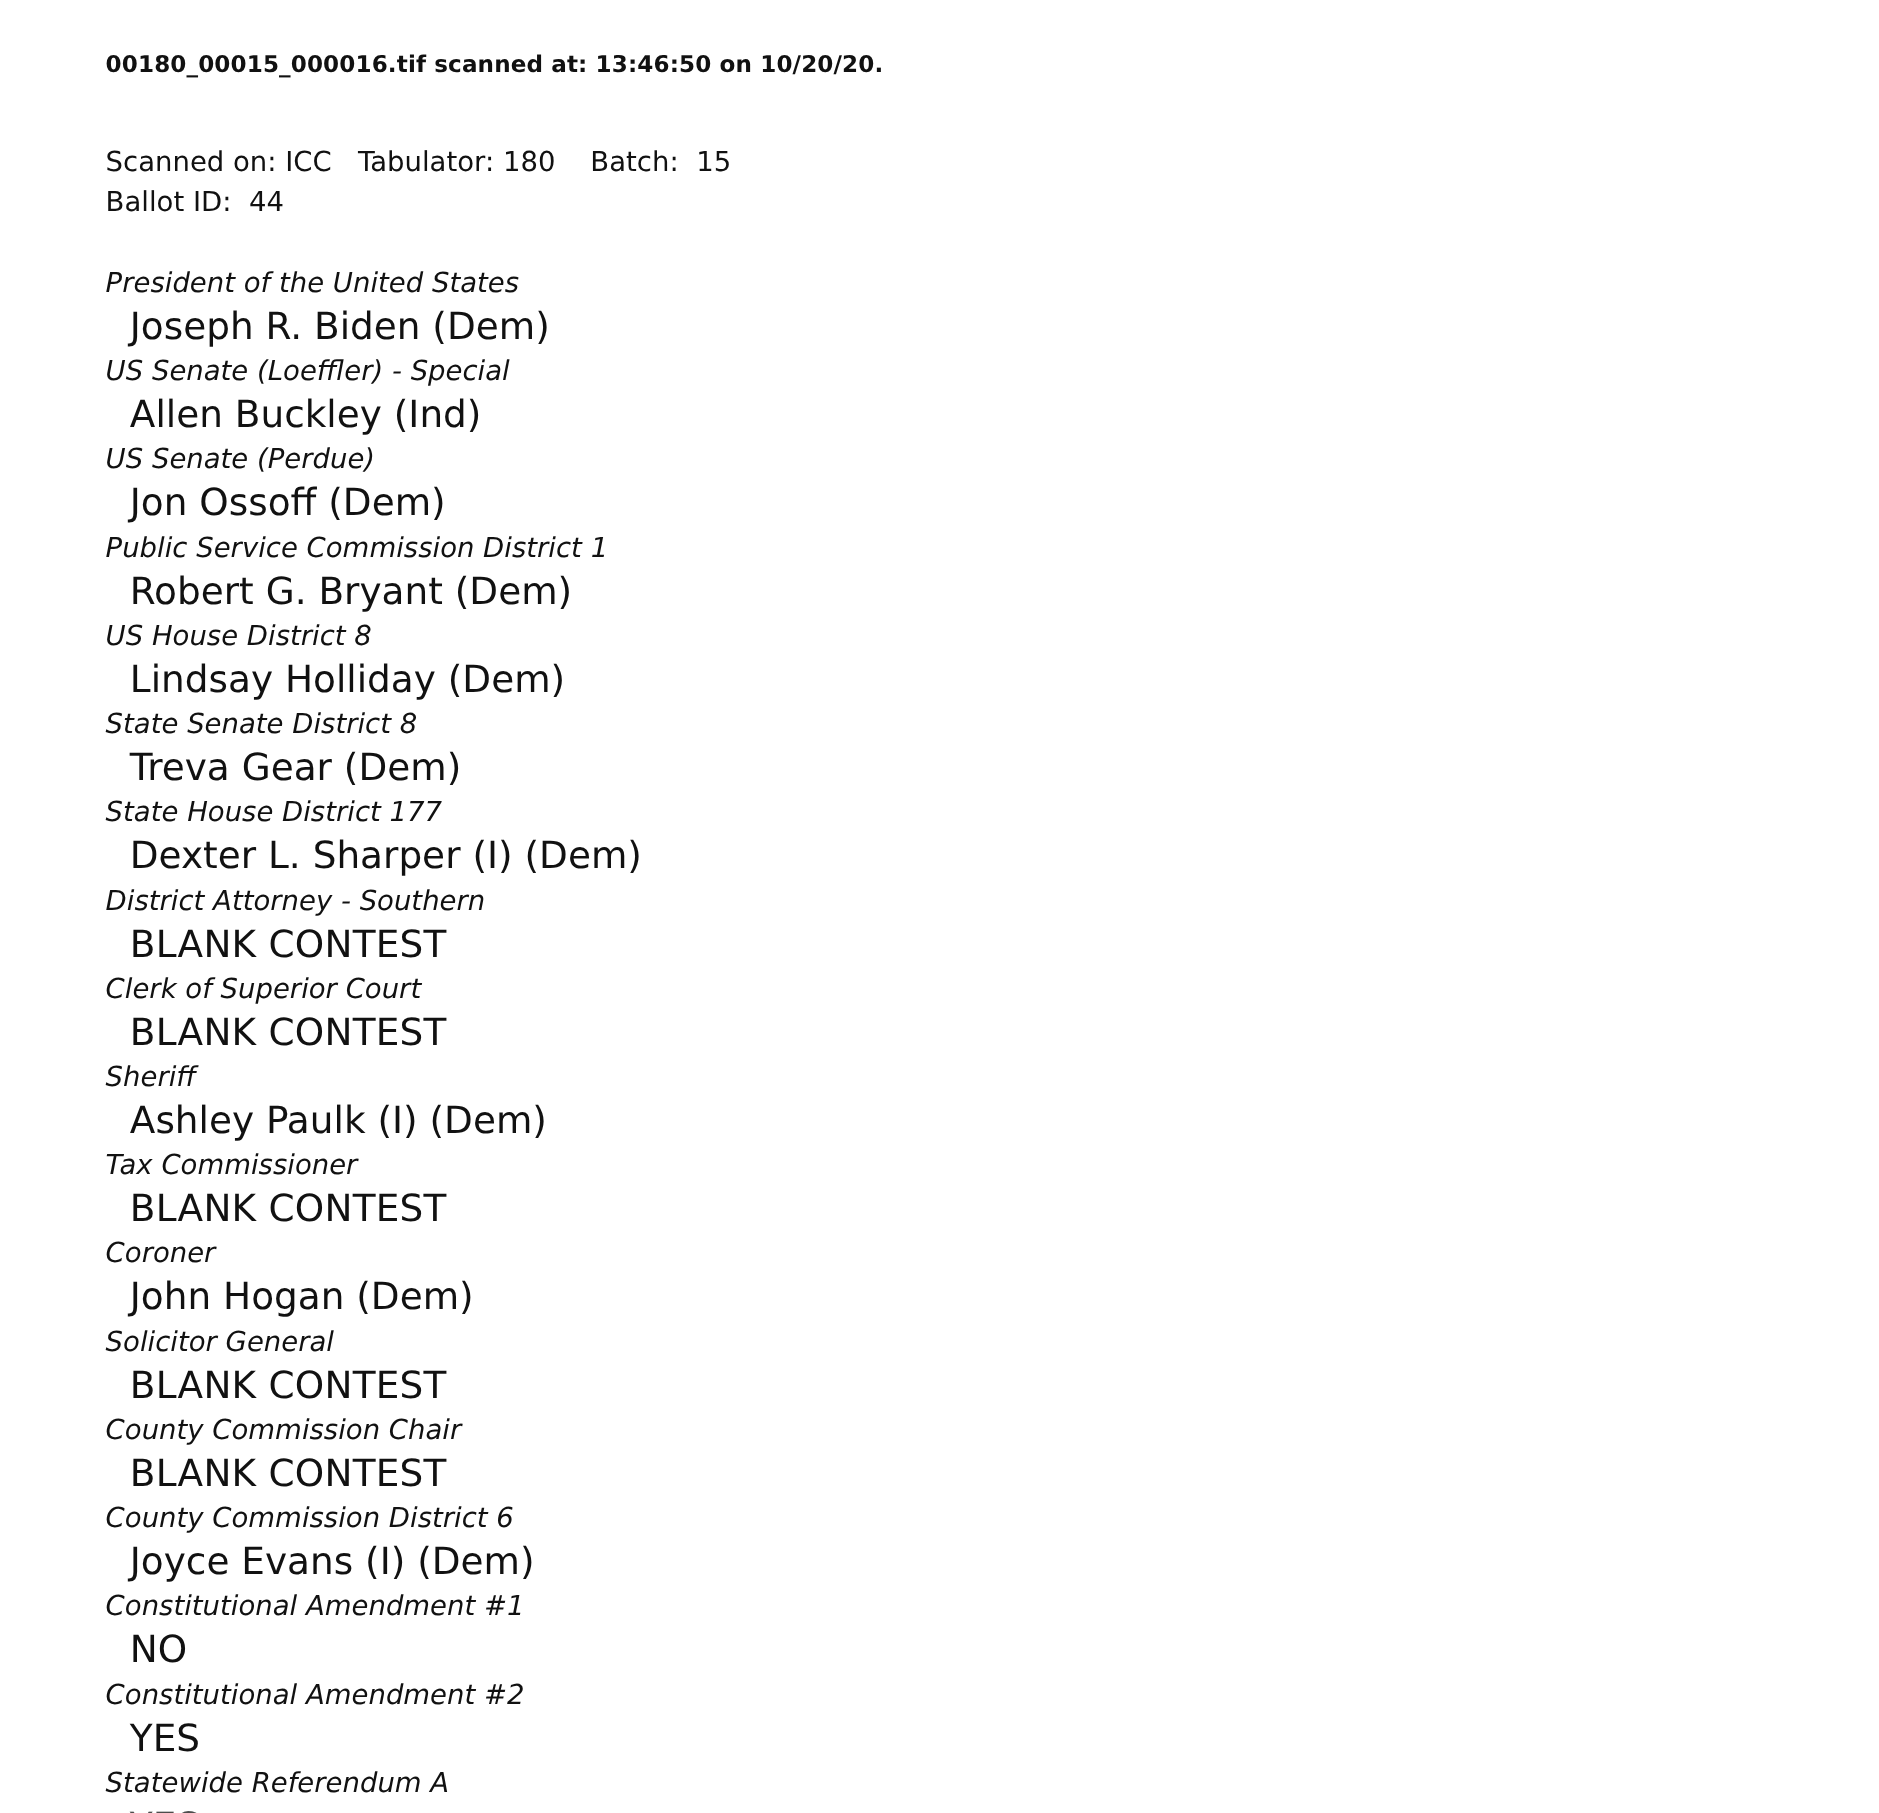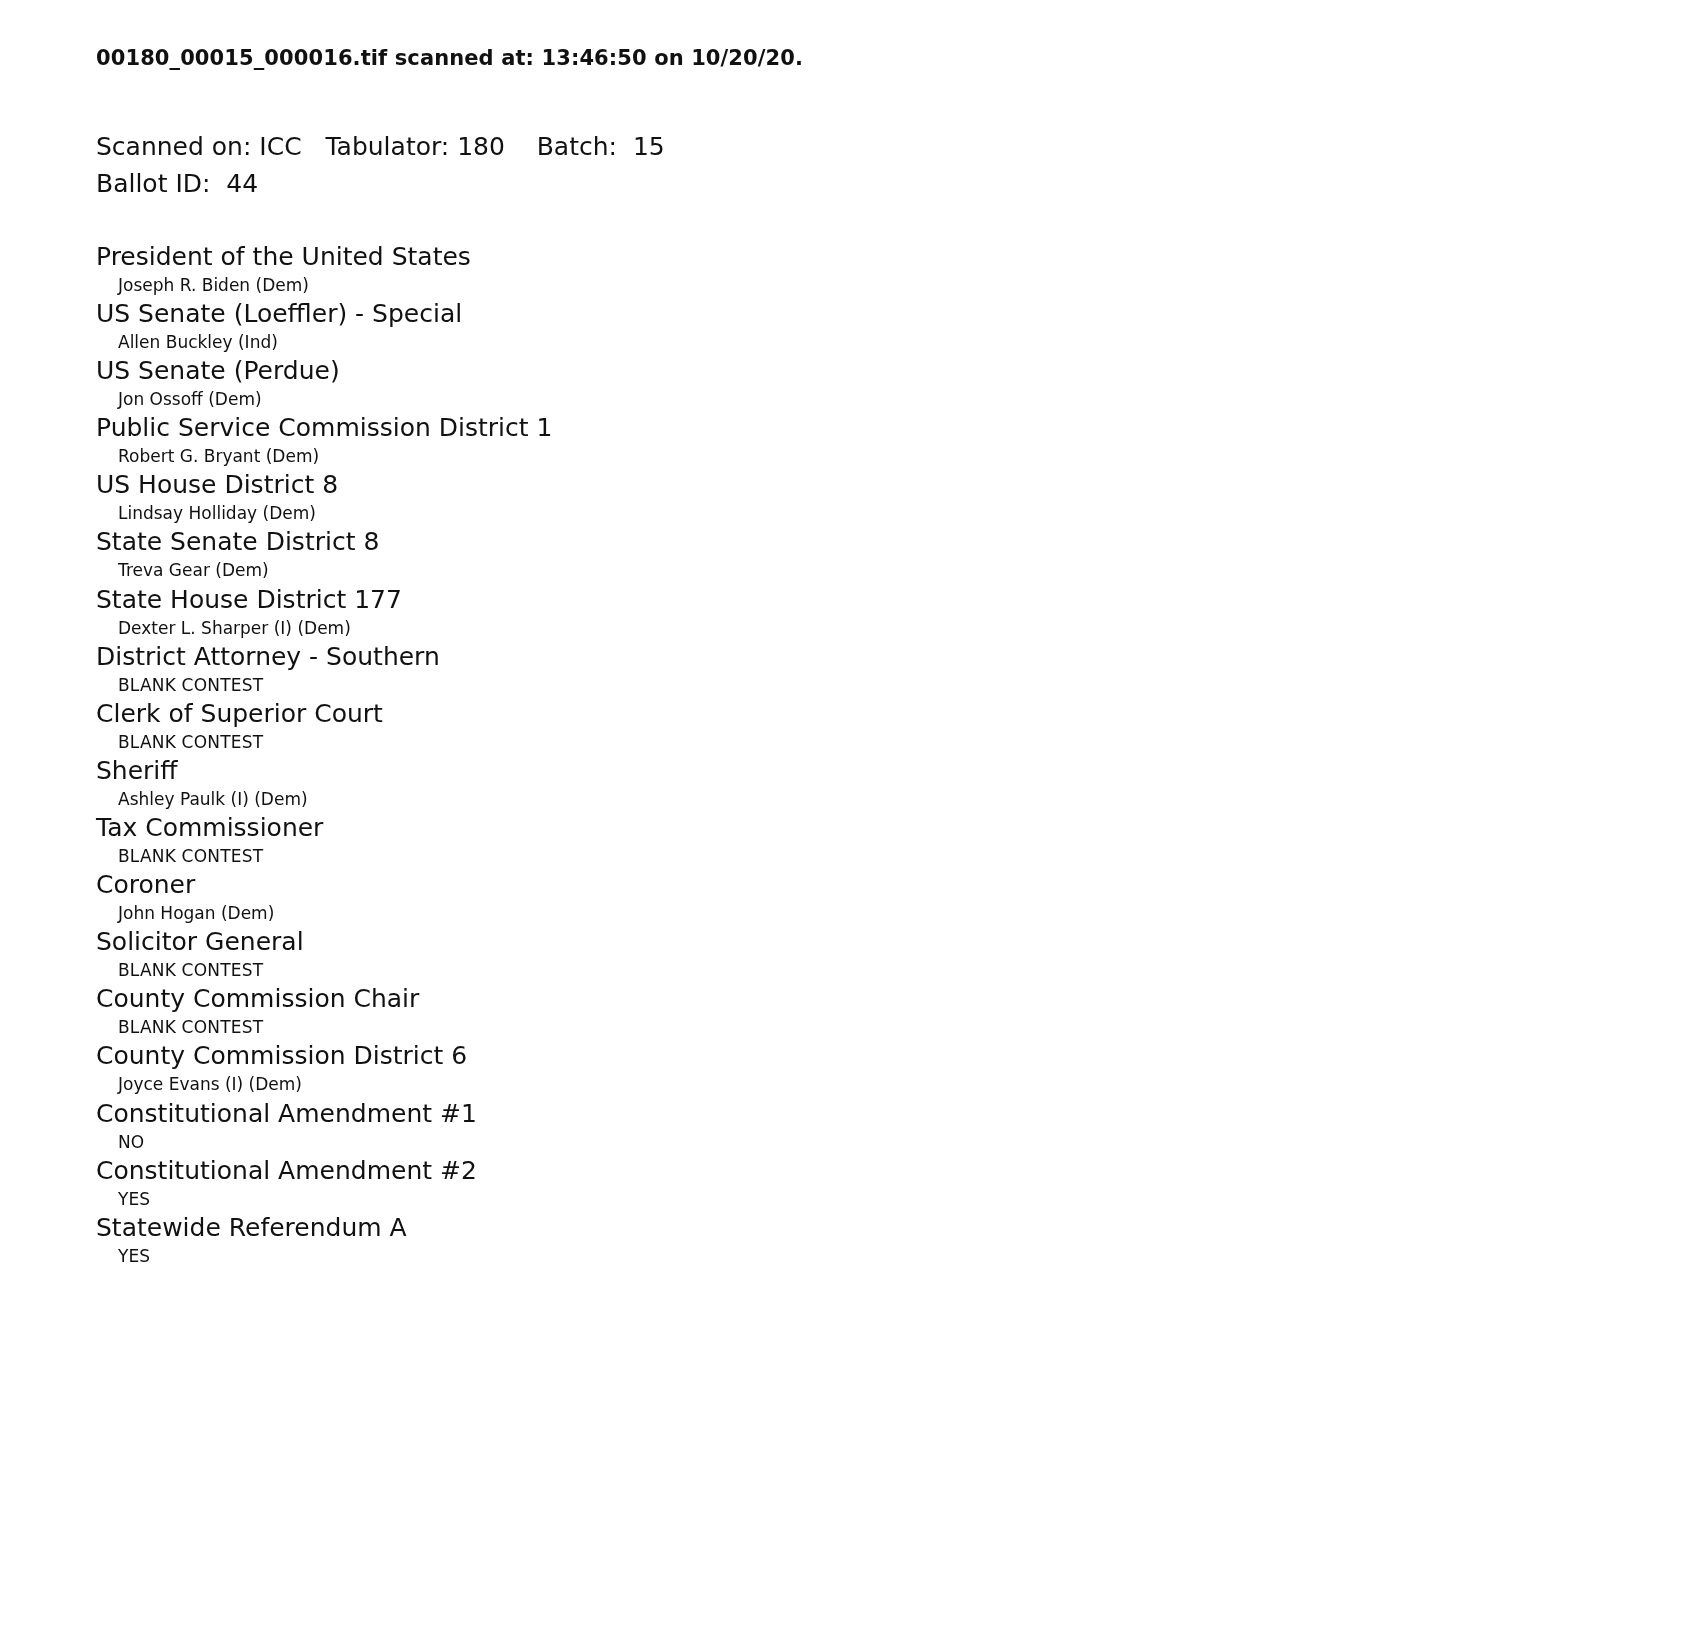--- a/index.html
+++ b/index.html
@@ -40,23 +40,24 @@
   .contests {
     margin-top: 38px;
   }
   .contest {
     margin: 0;
   }
   .contest-title {
     font-size: 25px;
     line-height: 1.36;
     white-space: pre;
+    font-style: italic;
   }
   .contest-selection {
-    font-size: 17px;
+    font-size: 34px;
     line-height: 1.36;
     padding-left: 22px;
     white-space: pre;
   }
   .contest-selection.blank {
     letter-spacing: 0.2px;
   }
 </style>
 </head>
 <body>

